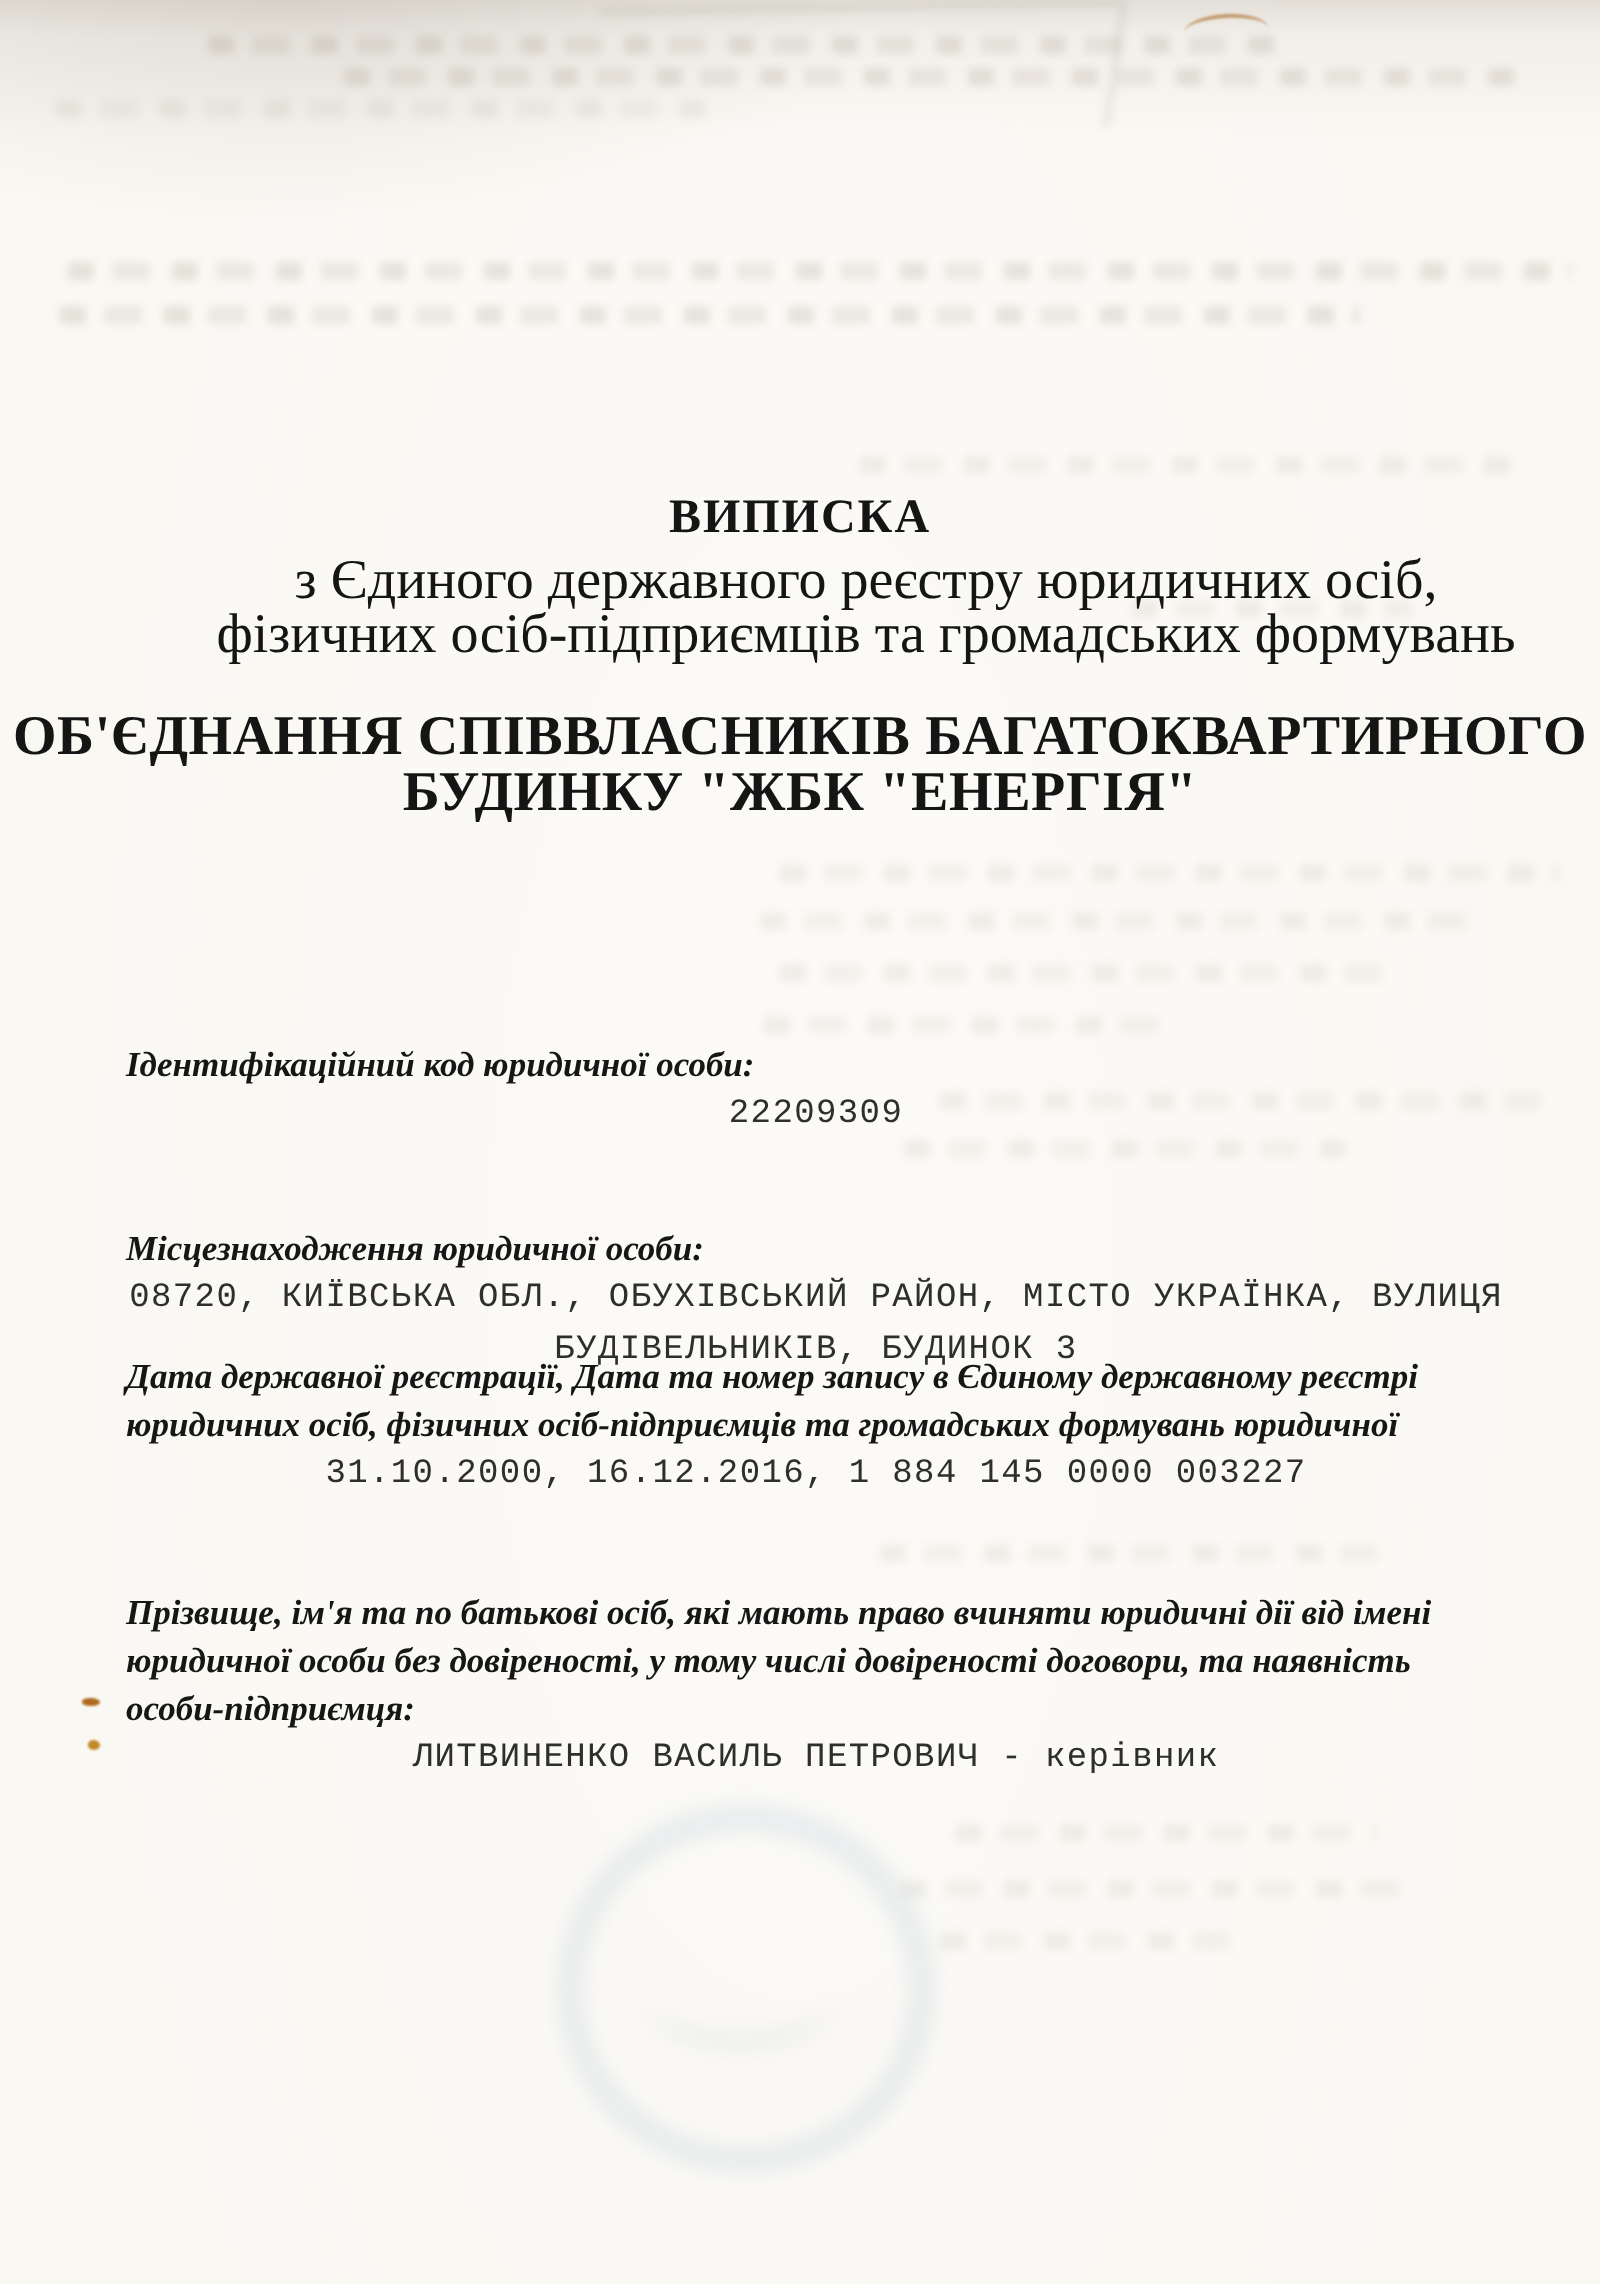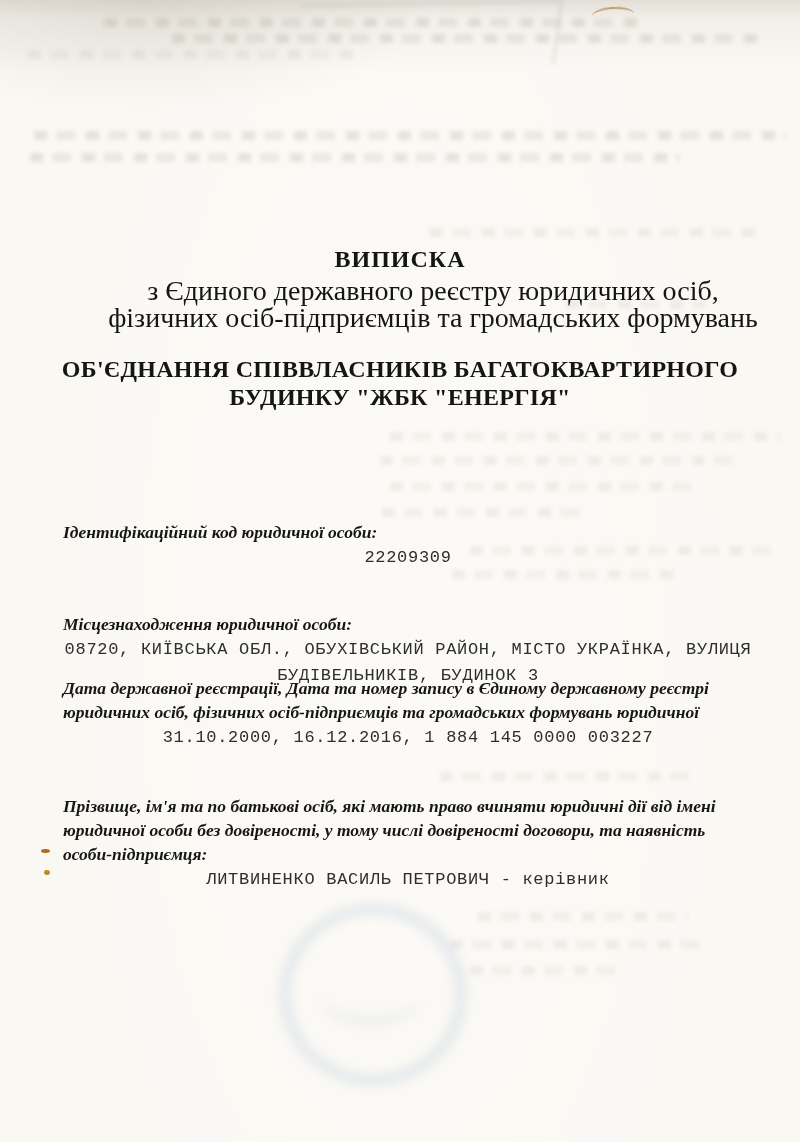--- a/index.html
+++ b/index.html
@@ -42,21 +42,21 @@
   }
   .doc-subtitle {
     top: 277px;
     font-size: 28px;
     font-weight: normal;
     line-height: 27px;
     margin-left: 33px;
   }
   .org-name {
     top: 355px;
-    font-size: 24px;
+    font-size: 28px;
     font-weight: bold;
     line-height: 28px;
     letter-spacing: 0.3px;
   }
   .section {
     position: absolute;
     left: 63px;
     width: 690px;
     color: #1b1b1b;
   }

